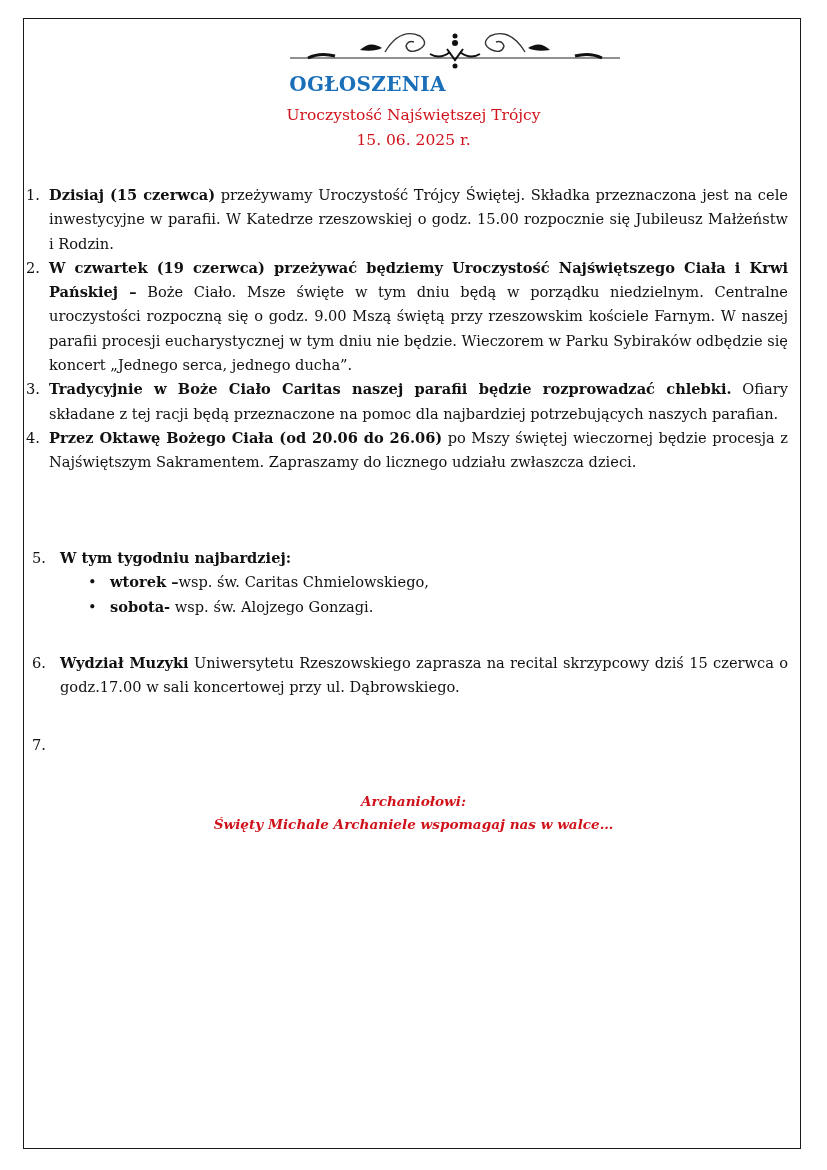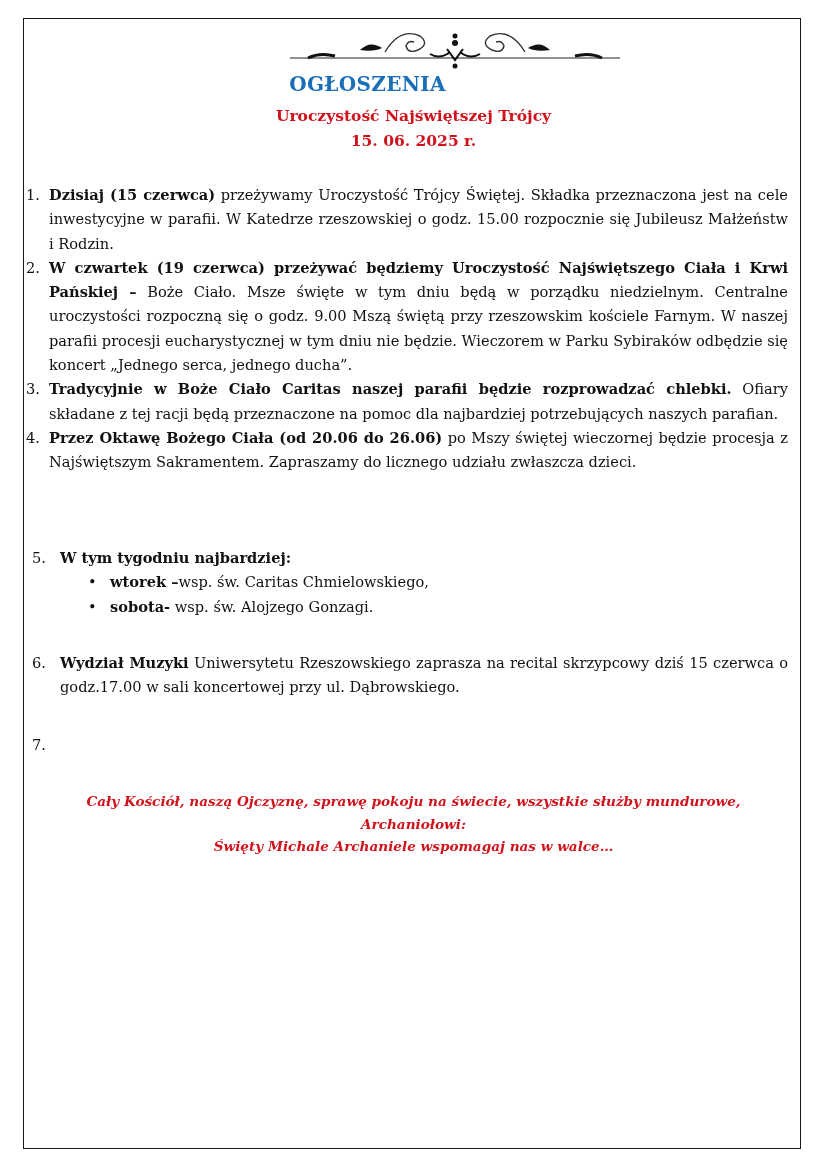--- a/index.html
+++ b/index.html
@@ -9,21 +9,21 @@
     border: 1.5px solid #1a1a1a; box-sizing: border-box;
   }
   .ornament { position: absolute; left: 290px; top: 22px; width: 330px; height: 52px; }
   .title {
     position: absolute; left: 0; width: 735px; top: 72px; text-align: center;
     font-family: "DejaVu Serif", serif; font-weight: bold; font-size: 20px;
     color: #1a6fb8; letter-spacing: 0.3px;
   }
   .subtitle, .date {
     position: absolute; left: 0; width: 827px; text-align: center;
-    font-family: "DejaVu Serif", serif; font-weight: bold; font-size: 15.5px; color: #d0121b;
+    font-family: "DejaVu Serif", serif; font-weight: normal; font-size: 15.5px; color: #d0121b;
   }
   .subtitle { top: 106px; }
   .date { top: 131px; }
   .body-text {
     position: absolute; left: 26px; width: 762px;
     font-family: "DejaVu Serif", serif; font-size: 14.6px; line-height: 24.3px; color: #111;
   }
   .item { position: relative; padding-left: 23px; text-align: justify; }
   .item .num { position: absolute; left: 0; top: 0; }
   .item.wide { padding-left: 34px; }
@@ -106,16 +106,15 @@
   </div>
 </div>
 
 <div class="body-text" style="top:733px;">
   <div class="item wide">
     <span class="num">7.</span>
   </div>
 </div>
 
 <div class="prayer">
-  <div>Cały Kościół, naszą Ojczyznę, sprawę pokoju na świecie, wszystkie służby mundurowe,</div>
   <div>Archaniołowi:</div>
   <div>Święty Michale Archaniele wspomagaj nas w walce…</div>
 </div>
 
 </body></html>

